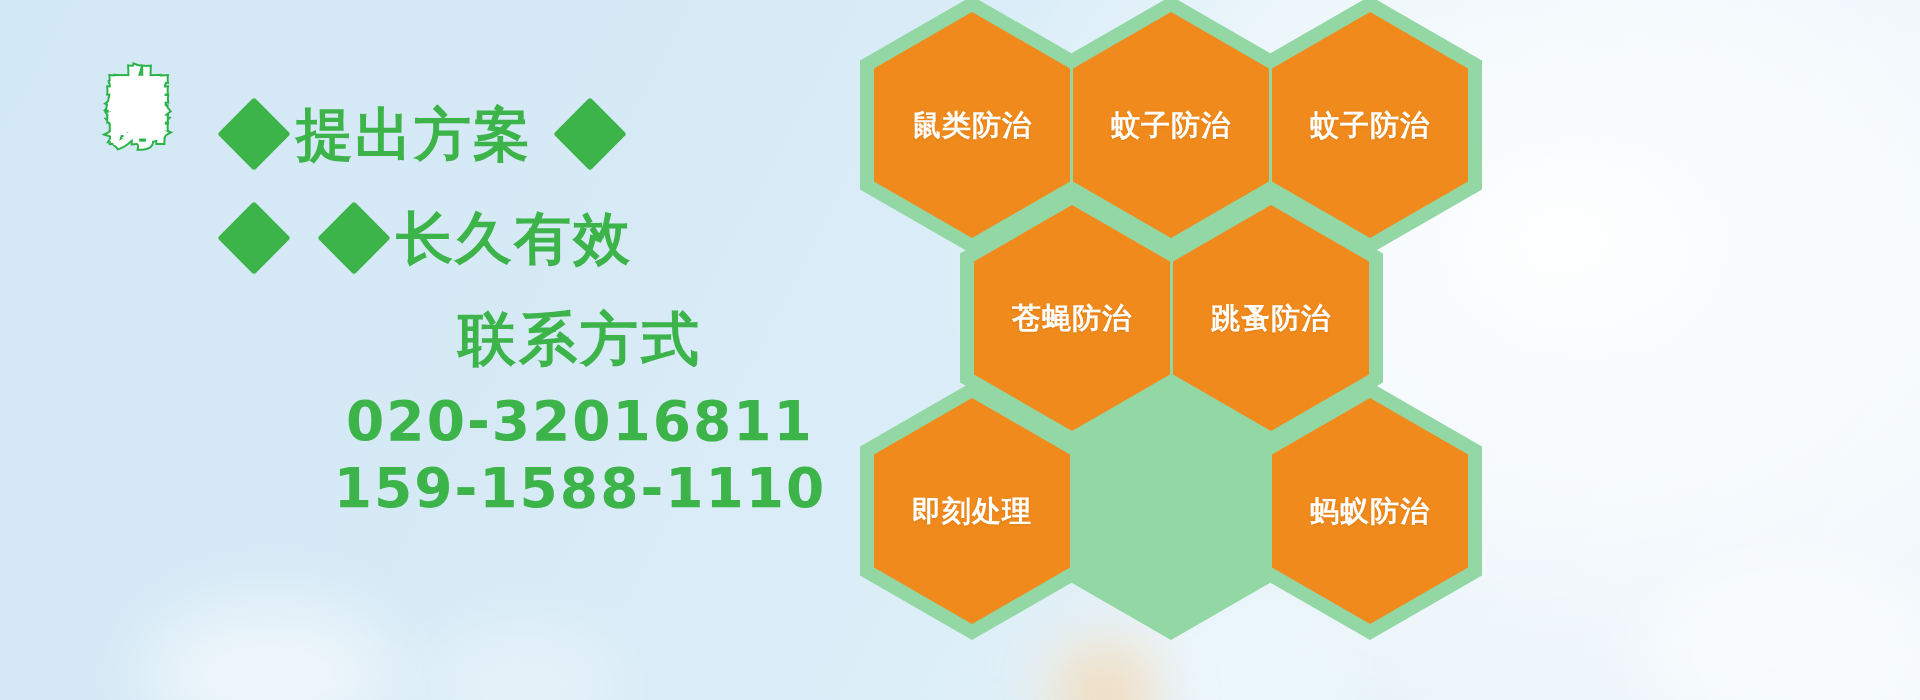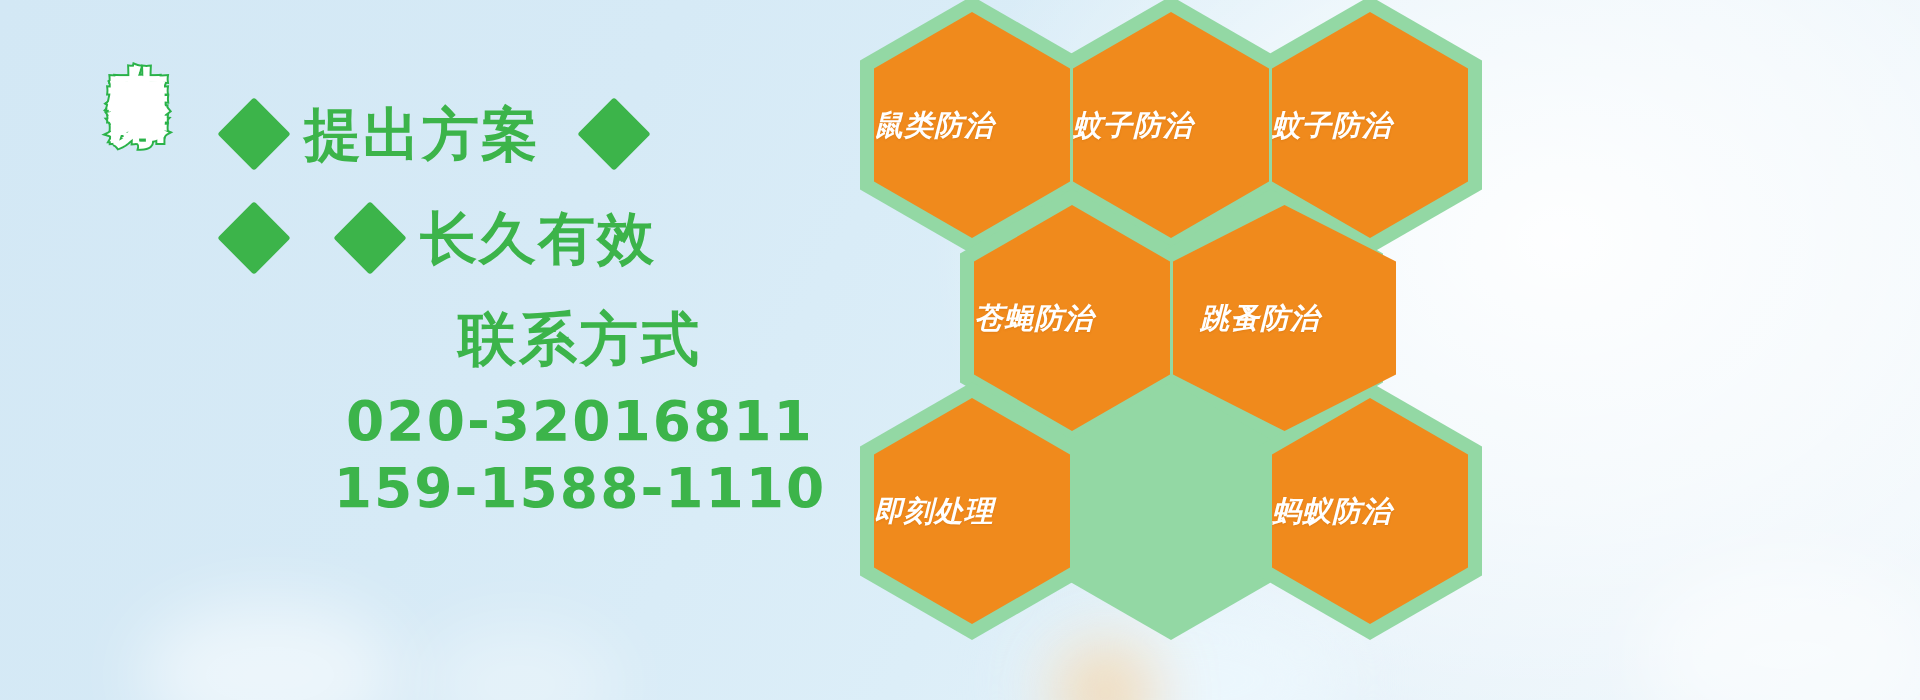--- a/index.html
+++ b/index.html
@@ -28,21 +28,21 @@
     font-size:60px;line-height:1.02;font-weight:700;letter-spacing:3px;
     color:#ffffff;
     -webkit-text-stroke:4px #2cb34a;
     paint-order:stroke fill;
     text-shadow:0 0 1px #2cb34a;
     white-space:nowrap;
   }
 
   
   #features{position:absolute;left:228px;top:82px;width:640px;}
-  .feature-row{display:flex;align-items:center;height:104px;gap:8px;}
+  .feature-row{display:flex;align-items:center;height:104px;}
   .diamond{
     width:52px;height:52px;background:#3cb44a;flex:0 0 auto;
     transform:rotate(45deg);margin-right:16px;border-radius:3px;
   }
   .diamond.second{margin-left:18px;}
   .feature-text{
     font-size:57px;font-weight:700;color:#3cb44a;letter-spacing:2px;
     white-space:nowrap;line-height:1;
   }
   .gap{width:14px;flex:0 0 auto;}
@@ -55,24 +55,23 @@
   }
   .phone{
     font-size:55px;font-weight:700;color:#3cb44a;letter-spacing:2px;line-height:1.22;
     white-space:nowrap;
   }
 
   
   #honeycomb{position:absolute;left:860px;top:0;width:1060px;height:700px;}
   .hex{
     position:absolute;width:196px;height:226px;
-    display:flex;align-items:center;justify-content:flex-start;
+    display:flex;align-items:center;justify-content:center;
     clip-path:polygon(50% 0%,100% 25%,100% 75%,50% 100%,0% 75%,0% 25%);
     background:#f08a1c;
-    font-style:italic;
   }
   .hex-outer{
     position:absolute;width:224px;height:258px;
     clip-path:polygon(50% 0%,100% 25%,100% 75%,50% 100%,0% 75%,0% 25%);
     background:#93d8a4;
   }
   .hex-label{
     font-size:29px;font-weight:700;color:#ffffff;letter-spacing:1px;
     white-space:nowrap;line-height:1;
     text-shadow:0 1px 2px rgba(180,90,0,.25);
@@ -131,21 +130,21 @@
     <div class="hex" style="left:213px;top:12px;">
       <span class="hex-label">蚊子防治</span>
     </div>
     <div class="hex" style="left:412px;top:12px;">
       <span class="hex-label">蚊子防治</span>
     </div>
 
     <div class="hex" style="left:114px;top:205px;">
       <span class="hex-label">苍蝇防治</span>
     </div>
-    <div class="hex" style="left:313px;top:205px;padding-left:27px;">
+    <div class="hex" style="left:313px;top:205px;">
       <span class="hex-label">跳蚤防治</span>
     </div>
 
     <div class="hex" style="left:14px;top:398px;">
       <span class="hex-label">即刻处理</span>
     </div>
     <div class="hex" style="left:412px;top:398px;">
       <span class="hex-label">蚂蚁防治</span>
     </div>
   </div>

